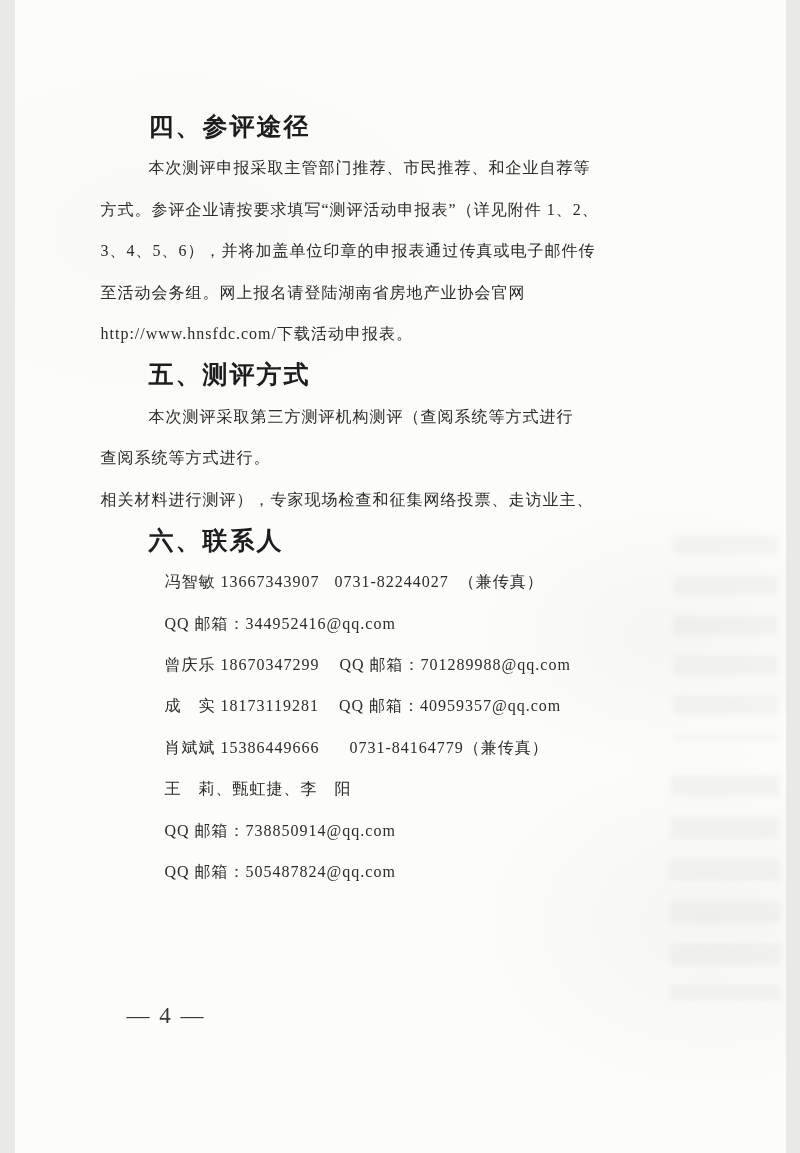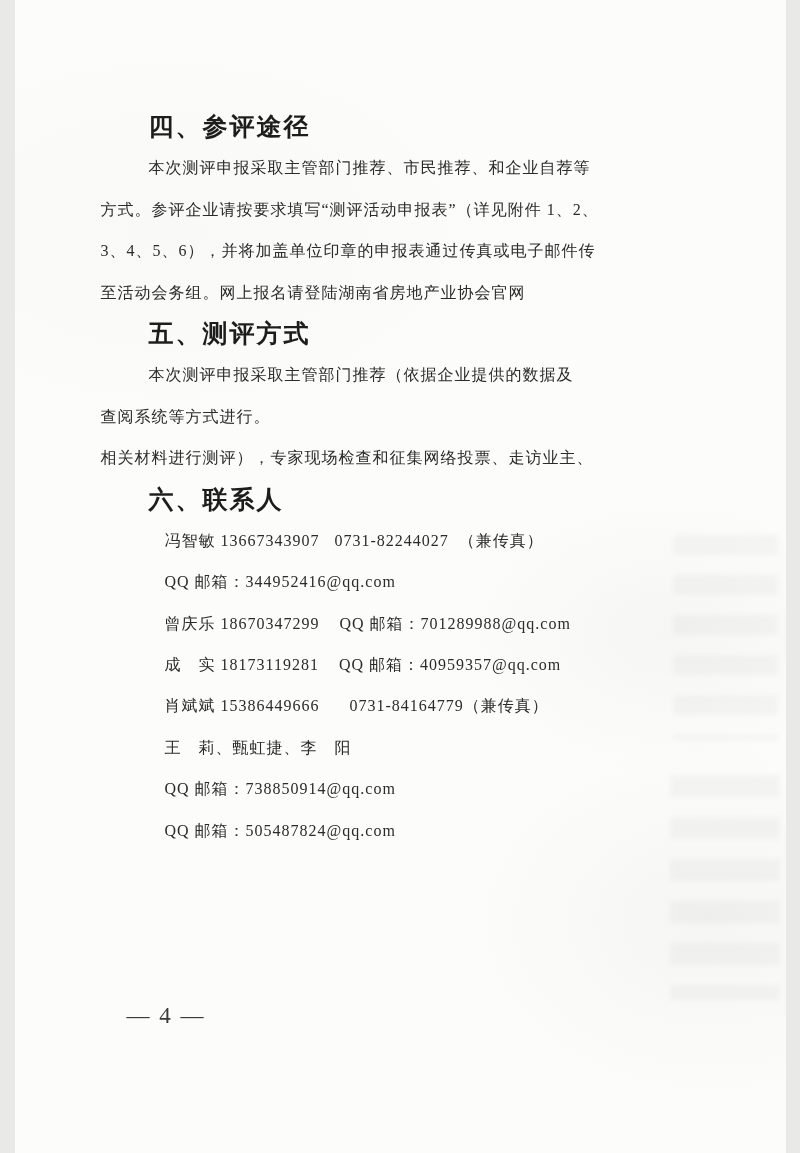--- a/index.html
+++ b/index.html
@@ -82,23 +82,24 @@
 
 <div class="page">
 
   <div class="text-block">
 
     <h2 class="line heading">四、参评途径</h2>
     <p class="line first-line">本次测评申报采取主管部门推荐、市民推荐、和企业自荐等</p>
     <p class="line">方式。参评企业请按要求填写“测评活动申报表”（详见附件 1、2、</p>
     <p class="line">3、4、5、6），并将加盖单位印章的申报表通过传真或电子邮件传</p>
     <p class="line">至活动会务组。网上报名请登陆湖南省房地产业协会官网</p>
+    <p class="line">http://www.hnsfdc.com/下载活动申报表。</p>
 
     <h2 class="line heading">五、测评方式</h2>
-    <p class="line first-line">本次测评申报采取主管部门推荐（依据企业提供的数据及</p>
+    <p class="line first-line">本次测评采取第三方测评机构测评（查阅系统等方式进行</p>
     <p class="line">查阅系统等方式进行。</p>
     <p class="line">相关材料进行测评），专家现场检查和征集网络投票、走访业主、</p>
 
     <h2 class="line heading">六、联系人</h2>
 
     <p class="line contact-line">冯智敏 13667343907   0731-82244027  （兼传真）</p>
     <p class="line contact-line">QQ 邮箱：344952416@qq.com</p>
     <p class="line contact-line">曾庆乐 18670347299    QQ 邮箱：701289988@qq.com</p>
     <p class="line contact-line">成　实 18173119281    QQ 邮箱：40959357@qq.com</p>
 

